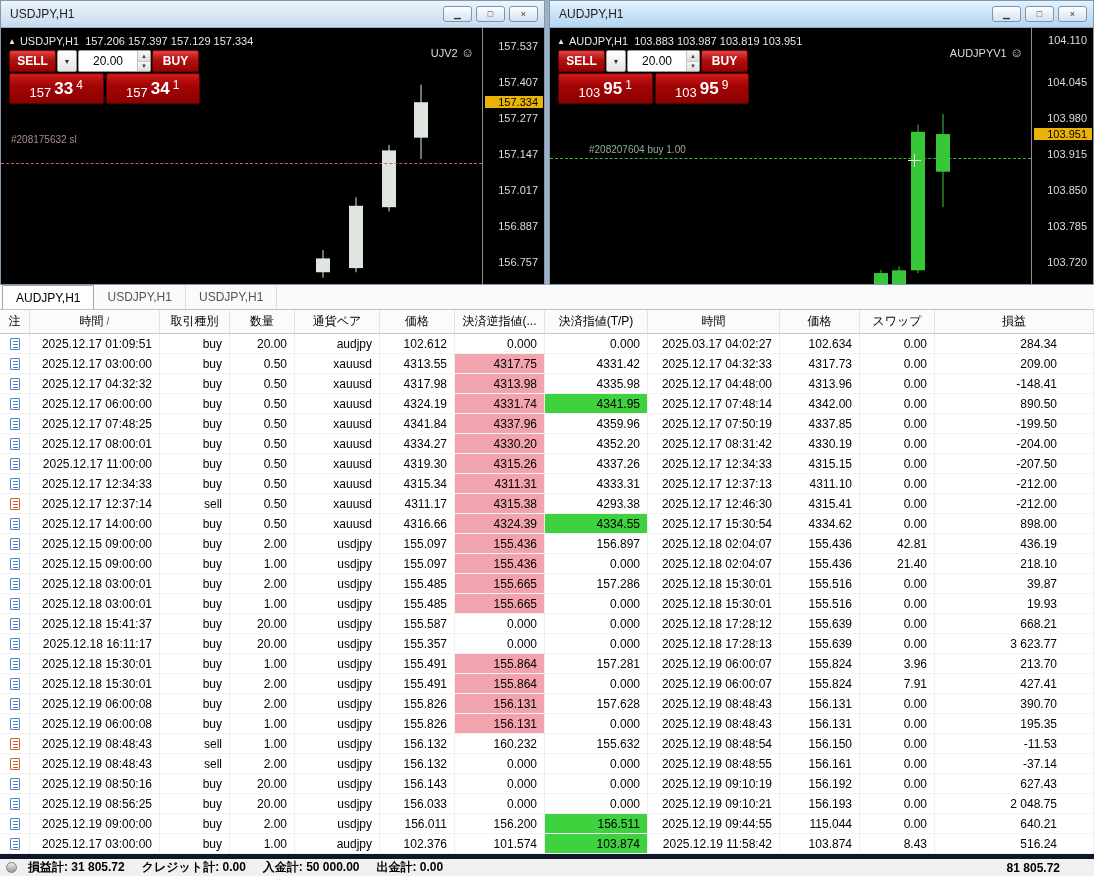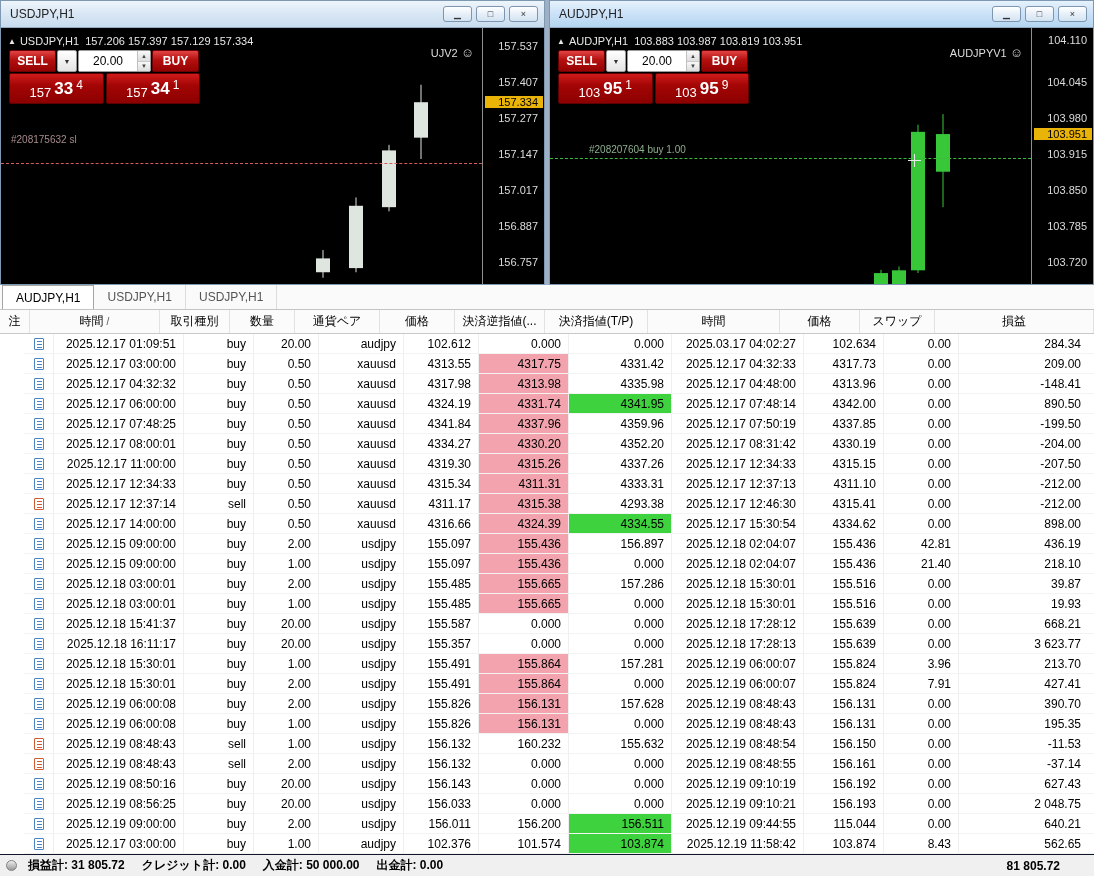--- a/index.html
+++ b/index.html
@@ -75,38 +75,38 @@
 
   
   :root { --cols: 30px 130px 70px 65px 85px 75px 90px 103px 132px 80px 75px 159px;
           --sl-hl:#f2a3ad; --tp-hl:#3ed23e; }
   .deals-table { background:#fff; }
   .t-header { display:grid; grid-template-columns:var(--cols); height:24px; background:#fbfbfb;
     border-bottom:1px solid #c9c9c9; }
   .hcell { display:flex; align-items:center; justify-content:center; gap:3px;
     border-right:1px solid #e2e2e2; font-size:12px; color:#000; overflow:hidden; white-space:nowrap; cursor:pointer; }
   .sort { font-size:10px; color:#555; }
-  .trow { display:grid; grid-template-columns:var(--cols); height:20px;padding-left:24px; }
+  .trow { display:grid; grid-template-columns:var(--cols); height:20px; }
   .cell { display:flex; align-items:center; justify-content:flex-end; padding-right:7px;
     border-right:1px solid #efefef; border-bottom:1px solid #f3f3f3; font-size:12px; color:#000;
     overflow:hidden; white-space:nowrap; }
   .icon-cell { justify-content:center; padding-right:0; }
   .cell.profit { padding-right:36px; }
   .cell.sl-hit { background:var(--sl-hl); }
   .cell.tp-hit { background:var(--tp-hl); }
 
   .deal-icon { position:relative; width:10px; height:12px; background:#fff;
     border:1px solid currentColor; border-radius:1px; }
   .deal-icon.buy  { color:#4a82c4; }
   .deal-icon.sell { color:#cf5b2e; }
   .deal-icon i { position:absolute; left:2px; top:2px; width:5px; height:1px; background:currentColor;
     box-shadow:0 3px 0 currentColor, 0 6px 0 currentColor; }
 
   
-  .status-bar { height:22px; background:#f0f0f0; border-top:1px solid #0f172a;
+  .status-bar { height:22px; background:#f0f0f0; border-top:5px solid #0f172a;
     display:flex; align-items:center; padding-left:6px; }
   .st-icon { width:11px; height:11px; border-radius:50%; border:1px solid #808080;
     background:linear-gradient(#ececec,#9a9a9a); margin-right:11px; flex:none; }
   .st-item { font-weight:bold; font-size:12px; color:#000; margin-right:17px; white-space:nowrap; }
   .st-total { margin-left:auto; font-weight:bold; font-size:12px; padding-right:34px; }
 </style>
 </head>
 <body>
 
 <div class="app">
@@ -755,21 +755,21 @@
           <div class="cell">2025.12.17 03:00:00</div>
           <div class="cell">buy</div>
           <div class="cell">1.00</div>
           <div class="cell">audjpy</div>
           <div class="cell">102.376</div>
           <div class="cell">101.574</div>
           <div class="cell tp-hit">103.874</div>
           <div class="cell">2025.12.19 11:58:42</div>
           <div class="cell">103.874</div>
           <div class="cell">8.43</div>
-          <div class="cell profit">562.65</div>
+          <div class="cell profit">516.24</div>
         </div>
       </div>
   </div>
 
   <div class="status-bar">
     <span class="st-icon"></span>
     <span class="st-items" style="display:flex;">
         <span class="st-item">損益計: 31 805.72</span>
         <span class="st-item">クレジット計: 0.00</span>
         <span class="st-item">入金計: 50 000.00</span>

